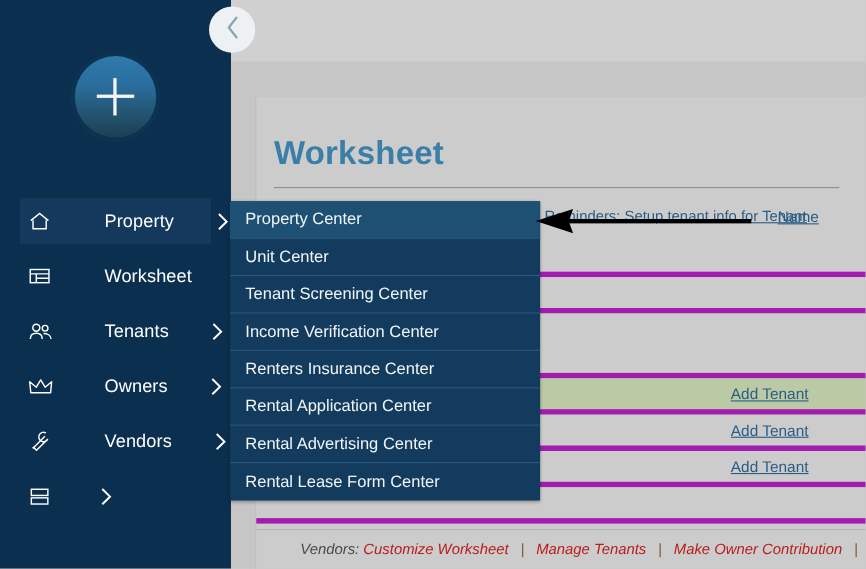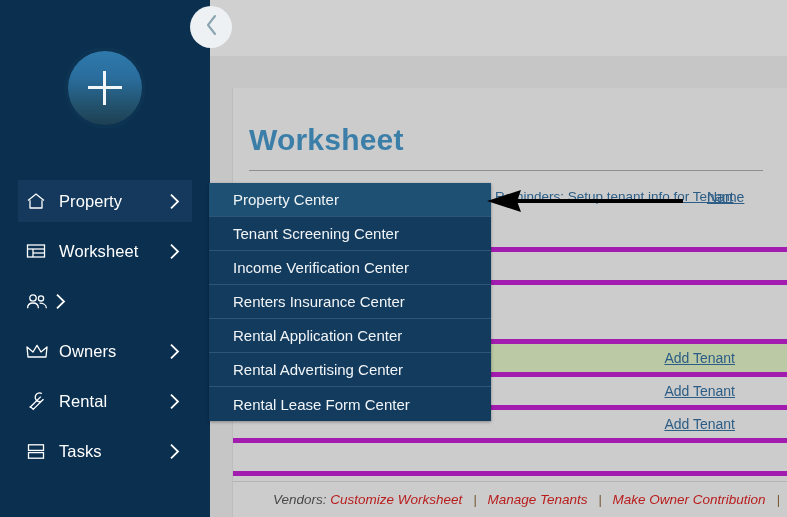--- a/index.html
+++ b/index.html
@@ -36,21 +36,21 @@
   }
   .add-btn .plus::before { left: 15px; top: 0; width: 3px; height: 34px; }
   .add-btn .plus::after  { top: 15px; left: 0; height: 3px; width: 34px; }
 
   .nav { position: absolute; left: 0; top: 180px; width: 210px; }
   .nav-item {
     position: relative;
     display: flex; align-items: center;
     height: 42px; margin: 0 18px 8px 18px;
     padding: 0 10px 0 8px;
-    color: #ffffff; cursor: pointer;
+    color: #ffffff; cursor: pointer; gap: 36px;
   }
   .nav-item.active { background: #14395c; }
   .nav-ico {
     width: 26px; height: 22px; flex: 0 0 26px;
     display: flex; align-items: center; justify-content: flex-start;
   }
   .nav-ico svg { display: block; }
   .nav-label {
     flex: 1 1 auto;
     font-size: 16.5px; font-weight: 400;
@@ -150,21 +150,21 @@
   
   .flyout {
     position: absolute; left: 209px; top: 183px;
     width: 282px;
     background: #133b5e;
     z-index: 25;
     box-shadow: 0 1px 3px rgba(0,0,0,.35);
   }
   .fly-item {
     height: 34px; display: flex; align-items: center;
-    padding-left: 24px;
+    padding-left: 14px;
     color: #f2f5f7; font-size: 15px;
     border-bottom: 1px solid #2a567c;
     cursor: pointer; white-space: nowrap;
   }
   .fly-item:last-child { border-bottom: none; }
   .fly-item.hover { background: #1d5073; }
 </style>
 </head>
 <body>
 
@@ -274,20 +274,21 @@
 
       <div class="nav-item">
         <span class="nav-ico">
           <svg width="22" height="17" viewBox="0 0 22 17" fill="none" stroke="#fff" stroke-width="1.3">
             <circle cx="7" cy="5" r="3.2"></circle>
               <circle cx="15" cy="5.4" r="2.6"></circle>
             <path d="M1.6 15.2 c0-3.4 2.4-5.2 5.4-5.2 s5.4 1.8 5.4 5.2"></path>
             <path d="M13.6 10.2 c3 0 6.8 1.3 6.8 5"></path>
           </svg>
         </span>
+        <span class="nav-label">Tenants</span>
         <span class="nav-chev">
           <svg width="11" height="17" viewBox="0 0 11 17" fill="none" stroke="#fff" stroke-width="1.8">
               <path d="M2 1.6 L9 8.5 L2 15.4"></path>
             </svg>
         </span>
       </div>
 
       <div class="nav-item">
         <span class="nav-ico">
           <svg width="22" height="17" viewBox="0 0 22 17" fill="none" stroke="#fff" stroke-width="1.3" stroke-linejoin="round">
@@ -302,50 +303,52 @@
         </span>
       </div>
 
       <div class="nav-item">
         <span class="nav-ico">
           <svg width="20" height="19" viewBox="0 0 20 19" fill="none" stroke="#fff" stroke-width="1.3">
             <path d="M15.8 1.6 a4.3 4.3 0 1 0 1.6 5.6 L10 14.6 l-2.8 2.8 -2.6-2.6 2.8-2.8 7.4-7.4"></path>
             <circle cx="4.3" cy="15.1" r="0.9" fill="#fff" stroke="none"></circle>
           </svg>
         </span>
-        <span class="nav-label">Rental</span>
+        <span class="nav-label">Vendors</span>
         <span class="nav-chev">
           <svg width="11" height="17" viewBox="0 0 11 17" fill="none" stroke="#fff" stroke-width="1.8">
               <path d="M2 1.6 L9 8.5 L2 15.4"></path>
             </svg>
         </span>
       </div>
 
 
       <div class="nav-item">
         <span class="nav-ico">
           <svg width="20" height="17" viewBox="0 0 20 17" fill="none" stroke="#fff" stroke-width="1.3">
             <rect x="2.5" y="1.8" width="15" height="5.6"></rect>
             <rect x="2.5" y="9.6" width="15" height="5.6"></rect>
           </svg>
         </span>
-        <span class="nav-label">Tasks</span>
         <span class="nav-chev">
           <svg width="11" height="17" viewBox="0 0 11 17" fill="none" stroke="#fff" stroke-width="1.8">
               <path d="M2 1.6 L9 8.5 L2 15.4"></path>
             </svg>
         </span>
       </div>
 
     </div>
   </div>
 
   <div class="flyout">
     <div class="fly-item hover">
       <span>Property Center</span>
+    </div>
+    <div class="fly-item">
+      <span>Unit Center</span>
     </div>
     <div class="fly-item">
       <span>Tenant Screening Center</span>
     </div>
     <div class="fly-item">
       <span>Income Verification Center</span>
     </div>
     <div class="fly-item">
       <span>Renters Insurance Center</span>
     </div>

